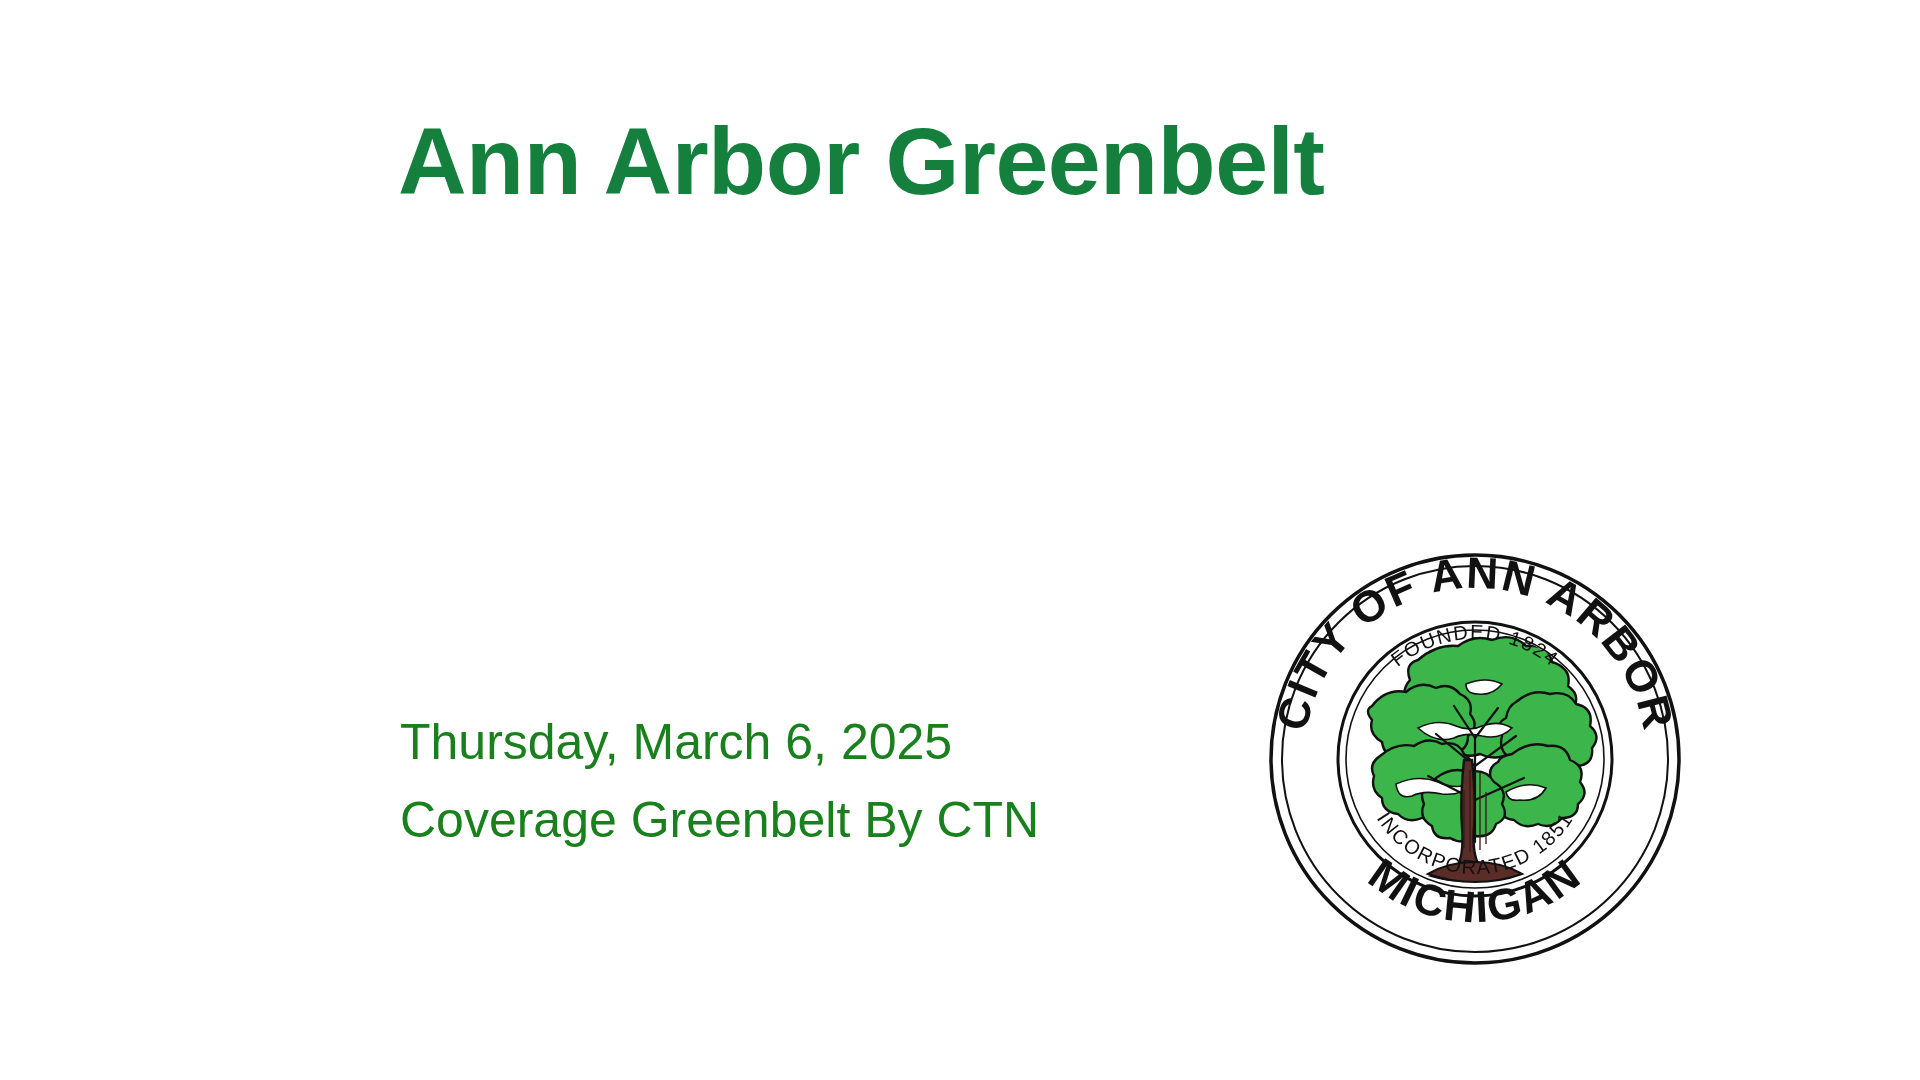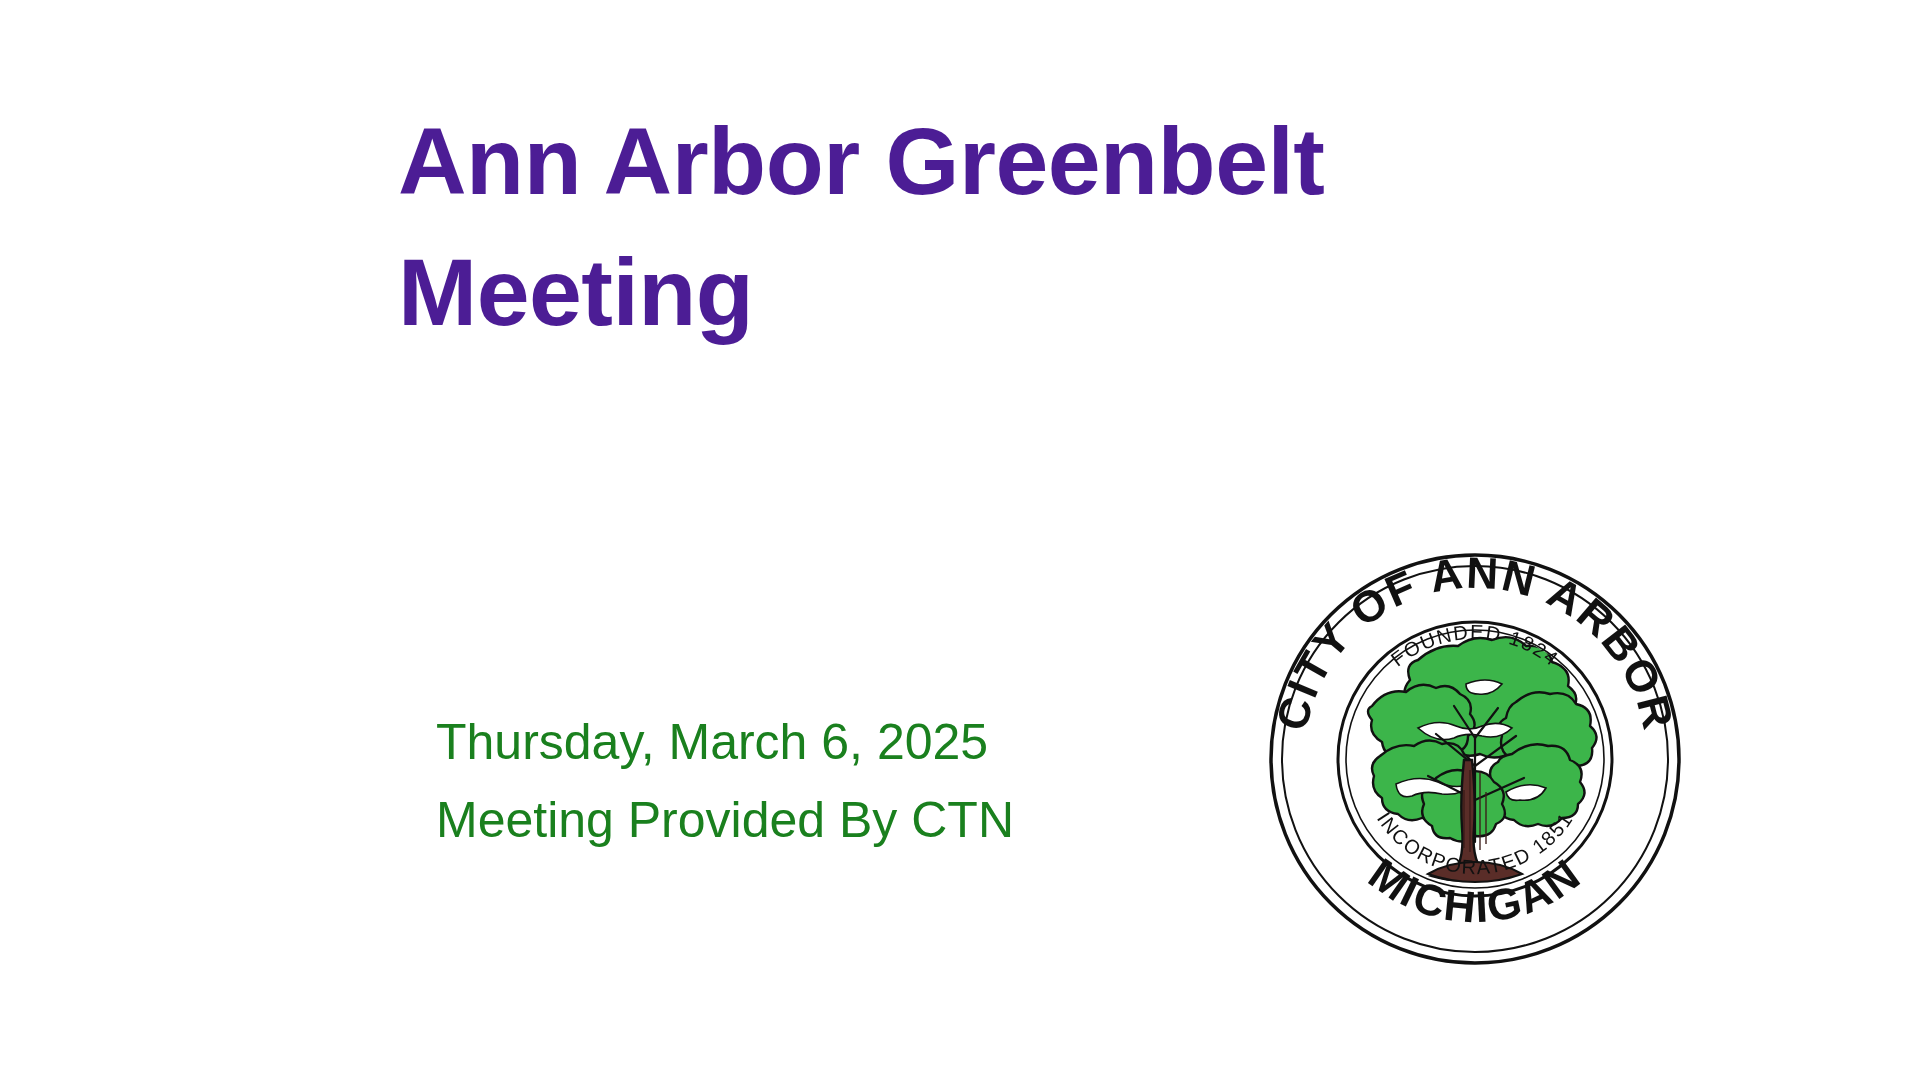--- a/index.html
+++ b/index.html
@@ -25,32 +25,31 @@
   #title-block {
     position: absolute;
     left: 398px;
     top: 96px;
     width: 1180px;
   }
   .title-line {
     font-size: 95px;
     font-weight: bold;
     line-height: 131px;
-    color: #4c1d95;
+    color: #15803d;
     letter-spacing: -0.5px;
     white-space: nowrap;
   }
 
   
   #subtitle-block {
     position: absolute;
     left: 400px;
     top: 703px;
     width: 760px;
-    margin-left: 36px;
   }
   .subtitle-line {
     font-size: 50px;
     font-weight: normal;
     line-height: 78px;
     color: #1a801e;
     white-space: nowrap;
   }
 
   
@@ -81,26 +80,25 @@
     letter-spacing: 1.6px;
   }
 </style>
 </head>
 <body>
 
 <div id="slide">
 
   <div id="title-block">
     <div class="title-line">Ann Arbor Greenbelt</div>
-    <div class="title-line">Meeting</div>
   </div>
 
   <div id="subtitle-block">
     <div class="subtitle-line">Thursday, March 6, 2025</div>
-    <div class="subtitle-line">Meeting Provided By CTN</div>
+    <div class="subtitle-line">Coverage Greenbelt By CTN</div>
   </div>
 
   <div id="seal">
     <svg viewBox="0 0 414 414" xmlns="http://www.w3.org/2000/svg" aria-hidden="true">
       <defs>
 
         <path id="arcOuterTop" d="M 36 207 A 171 171 0 0 1 378 207" fill="none"></path>
         <path id="arcOuterBottom" d="M 44 207 A 163 163 0 0 0 370 207" fill="none"></path>
 
         <path id="arcInnerTop" d="M 87 207 A 120 120 0 0 1 327 207" fill="none"></path>

